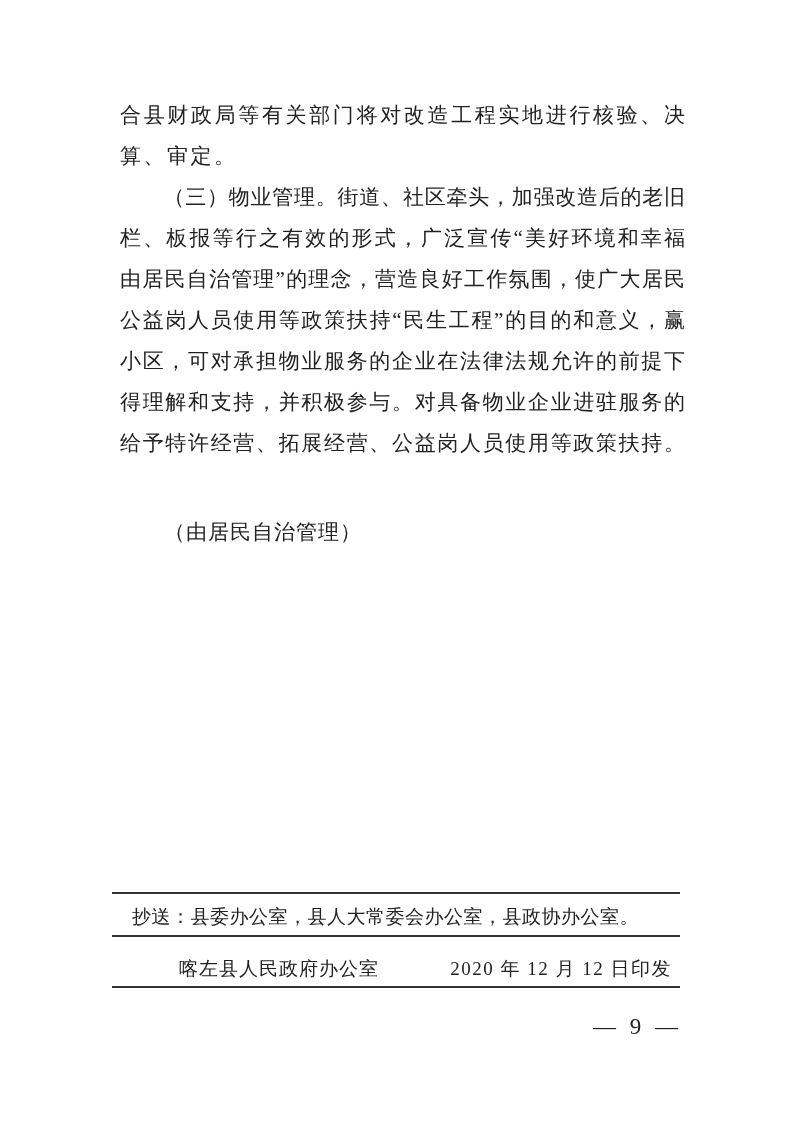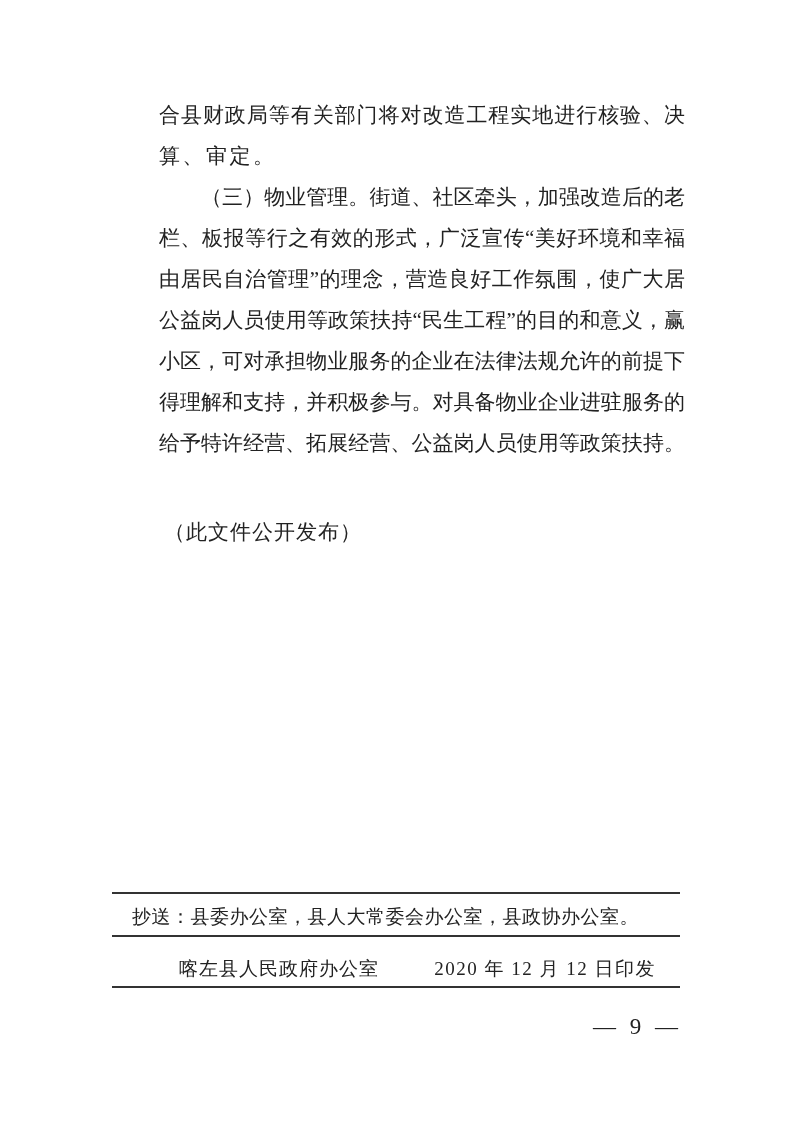--- a/index.html
+++ b/index.html
@@ -22,21 +22,20 @@
     position: absolute;
     left: 120px;
     top: 95px;
     width: 565px;
     font-size: 21px;
     line-height: 41px;
   }
   .body-text .line {
     height: 41px;
     overflow: hidden;
-    margin-left: 39px;
   }
   .body-text .line.j {
     text-align: justify;
     text-align-last: justify;
   }
   .body-text .line:not(.j) {
     letter-spacing: 2.5px;
   }
   .publish-note {
     margin-top: 48px;
@@ -75,21 +74,21 @@
     font-size: 19px;
     line-height: 26px;
   }
   .issuer-row .issuer {
     margin-left: 23px;
     letter-spacing: 1px;
     white-space: nowrap;
     padding-left: 44px;
   }
   .issuer-row .print-date {
-    margin-right: 24px;
+    margin-right: 8px;
     letter-spacing: 1.5px;
     white-space: nowrap;
   }
   .page-number {
     position: absolute;
     top: 1014px;
     right: 118px;
     font-size: 23px;
     letter-spacing: 4px;
     white-space: nowrap;
@@ -105,21 +104,21 @@
         <div class="line j">合县财政局等有关部门将对改造工程实地进行核验、决</div>
         <div class="line">算、审定。</div>
         <div class="line j">　　（三）物业管理。街道、社区牵头，加强改造后的老旧</div>
         <div class="line j">栏、板报等行之有效的形式，广泛宣传“美好环境和幸福</div>
         <div class="line j">由居民自治管理”的理念，营造良好工作氛围，使广大居民</div>
         <div class="line j">公益岗人员使用等政策扶持“民生工程”的目的和意义，赢</div>
         <div class="line j">小区，可对承担物业服务的企业在法律法规允许的前提下</div>
         <div class="line j">得理解和支持，并积极参与。对具备物业企业进驻服务的</div>
         <div class="line j">给予特许经营、拓展经营、公益岗人员使用等政策扶持。</div>
       </div>
-    <div class="publish-note">　　（此文件公开发布）</div>
+    <div class="publish-note">　　（由居民自治管理）</div>
   </div>
 
   <div class="rule rule-1"></div>
 
   <div class="cc-line">抄送：县委办公室，县人大常委会办公室，县政协办公室。</div>
 
   <div class="rule rule-2"></div>
 
   <div class="issuer-row">
     <span class="issuer">喀左县人民政府办公室</span>

